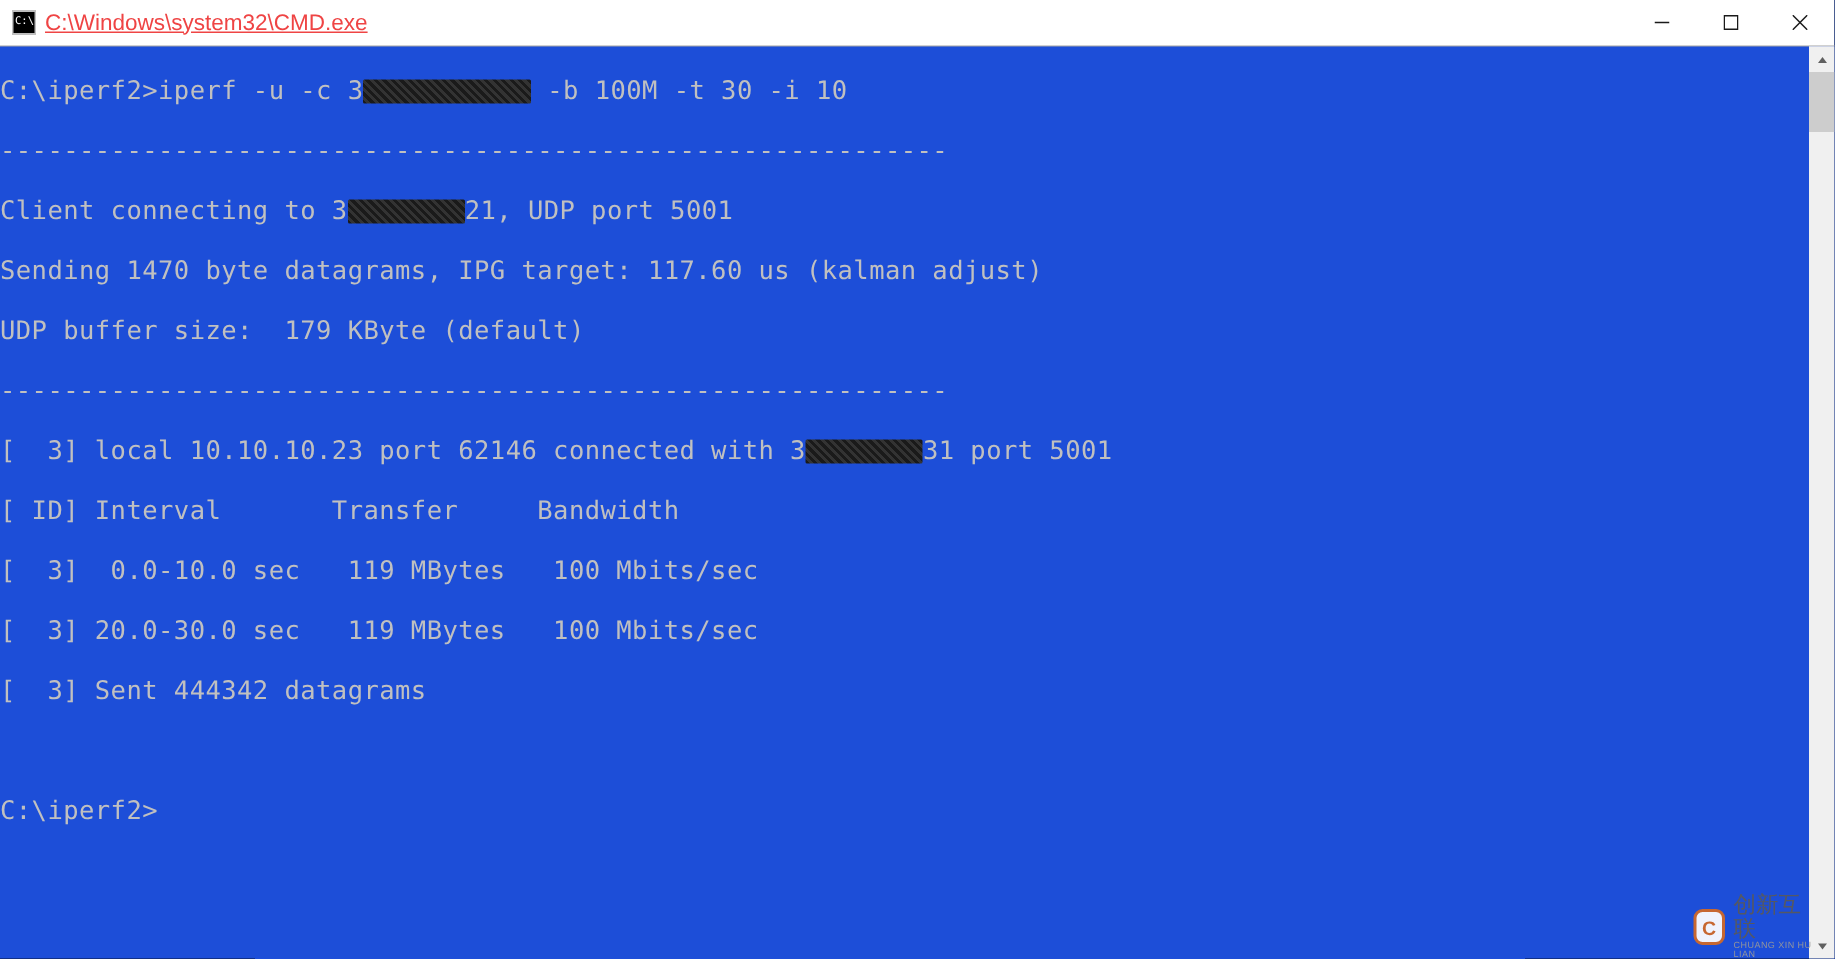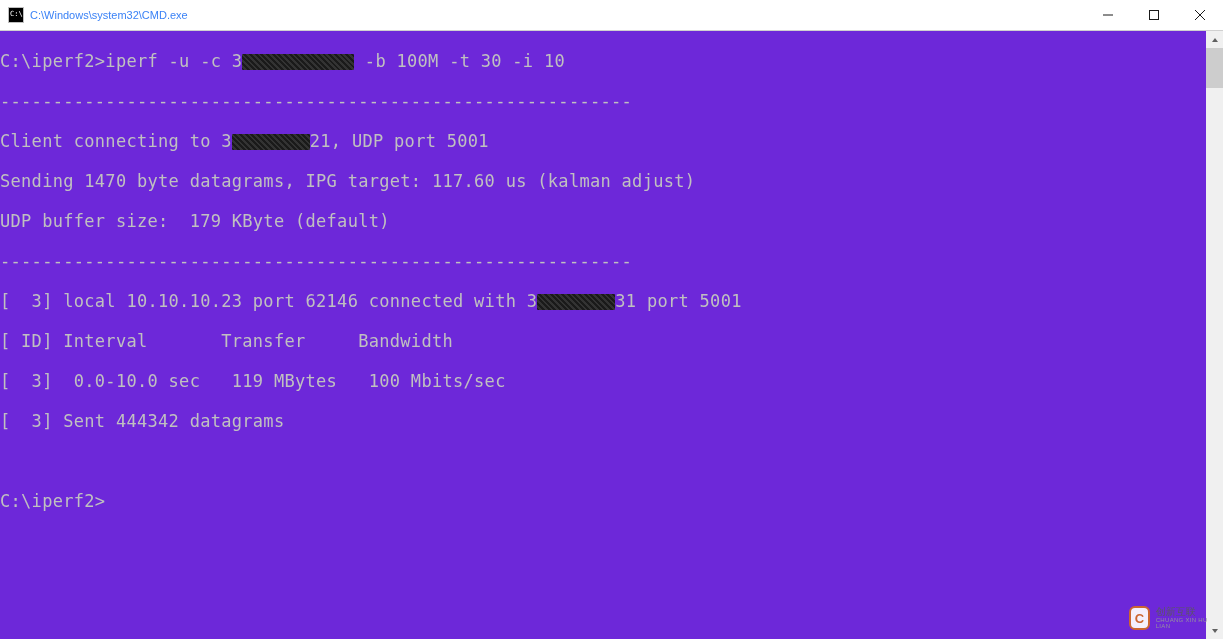--- a/index.html
+++ b/index.html
@@ -22,40 +22,41 @@
       width: 16px;
       height: 16px;
       margin: 0 6px 0 8px;
       display: flex;
       align-items: center;
       justify-content: center;
     }
     .app-icon svg { width: 16px; height: 16px; }
     .title-text {
       flex: 1;
-      font-size: 11px;
-      color: #3b82f6;
+      font-size: 15px;
+      color: #ef4444;
       white-space: nowrap;
+      text-decoration: underline;
     }
     .win-controls { display: flex; height: 100%; }
     .win-btn {
       width: 46px;
       height: 100%;
       display: flex;
       align-items: center;
       justify-content: center;
       color: #1a1a1a;
       font-size: 12px;
     }
 
     .terminal-wrap {
       position: relative;
       width: 100%;
       height: calc(100% - 31px);
-      background: #6d28d9;
+      background: #1d4ed8;
     }
     .terminal {
       font-family: "NSimSun","SimSun","Consolas",monospace;
       font-size: 17px;
       line-height: 20px;
       color: #c0c0c0;
       white-space: pre;
       padding: 0 0 0 0;
       letter-spacing: 0.3px;
     }
@@ -108,21 +109,21 @@
     .wm-logo {
       width: 24px; height: 24px;
       border: 2px solid #d46a24;
       border-radius: 6px;
       display: flex; align-items: center; justify-content: center;
       color: #d46a24;
       font-weight: bold;
       font-size: 13px;
       background: #fff;
     }
-    .wm-text { font-size: 10px; color: #5a5a5a; line-height: 1.05; }
+    .wm-text { font-size: 15px; color: #5a5a5a; line-height: 1.05; }
     .wm-sub { font-size: 6px; color: #999; letter-spacing: 0.3px; }
   </style>
 </head>
 <body>
 
 <div class="title-bar">
   <span class="app-icon">
     <svg viewBox="0 0 16 16">
       <rect x="0" y="0" width="16" height="16" fill="#000"></rect>
       <rect x="0.5" y="0.5" width="15" height="15" fill="none" stroke="#bfbfbf" stroke-width="1"></rect>
@@ -154,20 +155,21 @@
   <div class="terminal">
 <div class="row"><span>C:\iperf2&gt;</span><span>iperf -u -c 3</span><span class="redacted" style="width:112px"></span><span> -b 100M -t 30 -i 10</span></div>
 <div class="row">------------------------------------------------------------</div>
 <div class="row"><span>Client connecting to 3</span><span class="redacted" style="width:78px"></span><span>21, UDP port 5001</span></div>
 <div class="row">Sending 1470 byte datagrams, IPG target: 117.60 us (kalman adjust)</div>
 <div class="row">UDP buffer size:  179 KByte (default)</div>
 <div class="row">------------------------------------------------------------</div>
 <div class="row"><span>[  3] local 10.10.10.23 port 62146 connected with 3</span><span class="redacted" style="width:78px"></span><span>31 port 5001</span></div>
 <div class="row">[ ID] Interval       Transfer     Bandwidth</div>
 <div class="row">[  3]  0.0-10.0 sec   119 MBytes   100 Mbits/sec</div>
+<div class="row">[  3] 20.0-30.0 sec   119 MBytes   100 Mbits/sec</div>
 <div class="row">[  3] Sent 444342 datagrams</div>
 <div class="row"> </div>
 <div class="row">C:\iperf2&gt;</div>
   </div>
 
   <div class="scrollbar">
     <div class="sb-btn">
       <svg width="8" height="8" viewBox="0 0 8 8">
           <polygon points="4,2 7,6 1,6" fill="#606060"></polygon>
         </svg>

